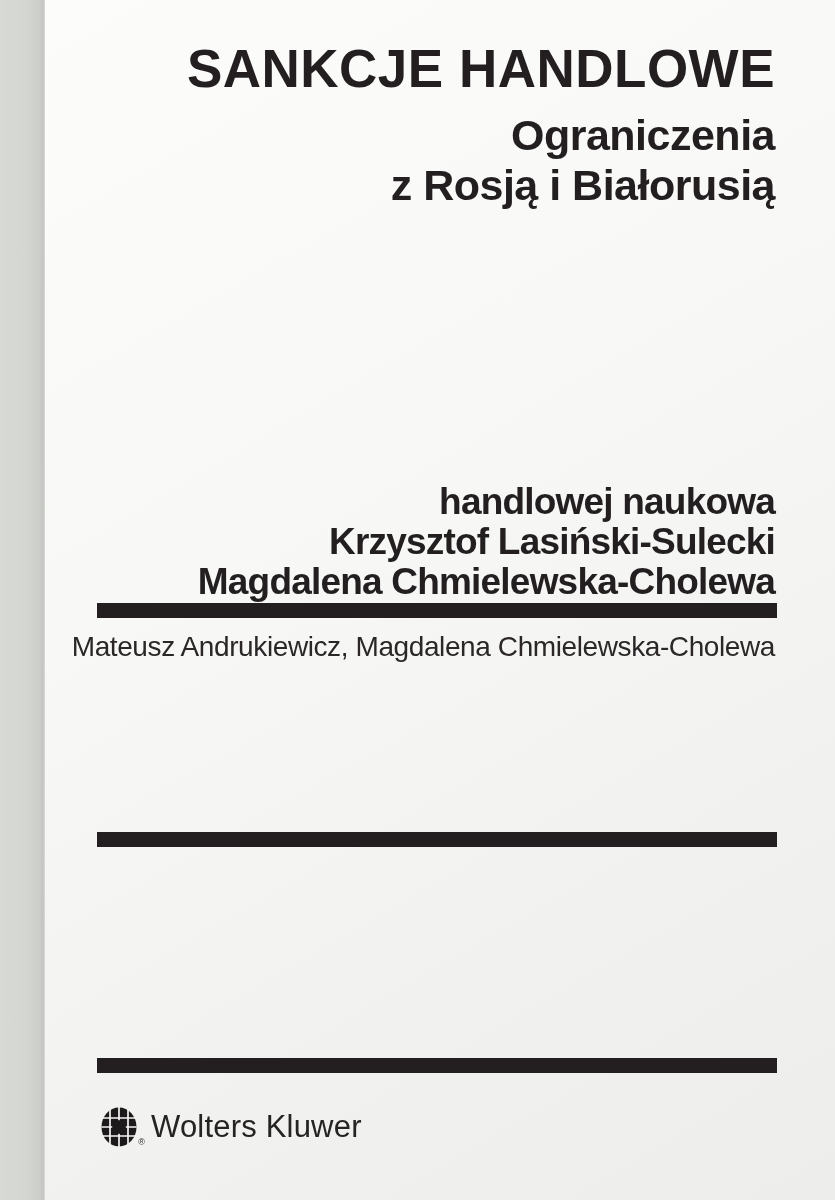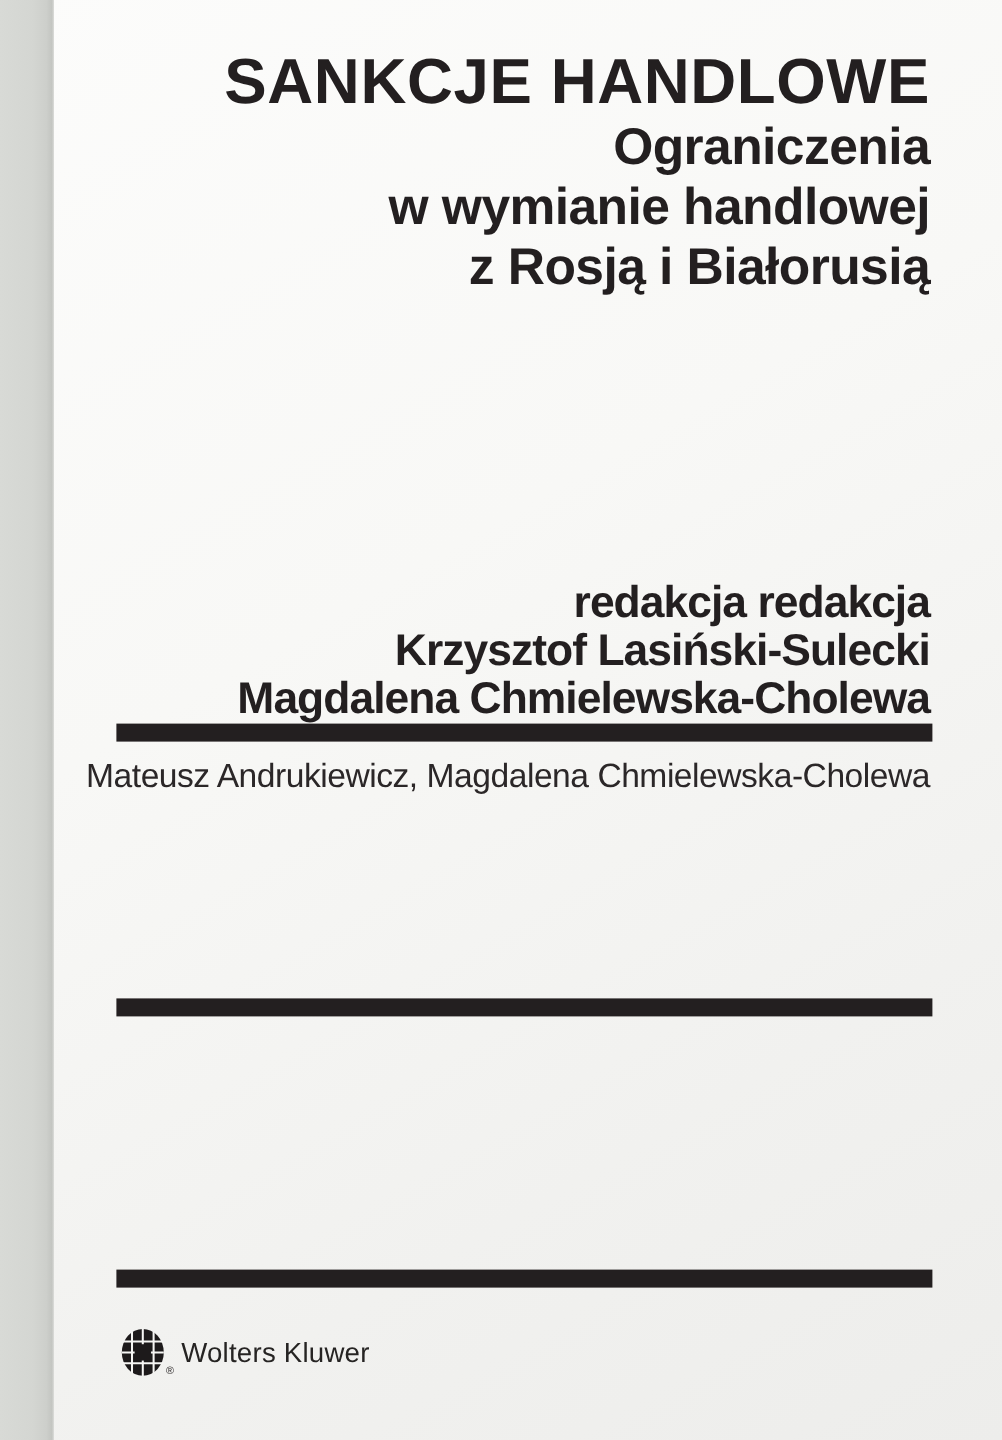--- a/index.html
+++ b/index.html
@@ -22,21 +22,21 @@
   }
   .text-block{position:absolute;right:60px;text-align:right;color:#231f20;}
   
   .title-block{top:40px;}
   .title{
     margin:0;
     font-size:53px;line-height:58px;font-weight:800;
     letter-spacing:0.5px;color:#231f20;
   }
   .subtitle{
-    margin-top:0;
+    margin-top:12px;
     font-size:43px;line-height:50px;font-weight:700;
     letter-spacing:-0.5px;
   }
   
   .editors-block{top:482px;font-size:37px;line-height:40px;font-weight:700;letter-spacing:-0.8px;}
   
   .authors-block{top:631px;font-size:28px;line-height:31px;font-weight:400;letter-spacing:-0.4px;color:#2b2728;}
   
   .bar{
     position:absolute;left:97px;width:680px;height:15px;
@@ -51,45 +51,44 @@
     display:flex;align-items:center;
   }
   .globe-wrap{position:relative;width:38px;height:42px;}
   .globe-wrap svg{display:block;}
   .reg-mark{
     position:absolute;right:-7px;bottom:1px;
     font-size:9px;color:#2b2728;letter-spacing:0;
   }
   .publisher-name{
     margin-left:13px;
-    font-size:23px;font-weight:400;color:#262423;
+    font-size:31px;font-weight:400;color:#262423;
     letter-spacing:0.2px;
     font-family:"Liberation Sans", sans-serif;
   }
 </style>
 </head>
 <body>
 
 <div class="cover">
 
   <div class="spine"></div>
 
   <div class="text-block title-block">
     <h1 class="title">
       <span>SANKCJE HANDLOWE</span><br>
     </h1>
     <div class="subtitle">
       <div>Ograniczenia</div>
-      <div>w wymianie handlowej</div>
       <div>z Rosją i Białorusią</div>
     </div>
   </div>
 
   <div class="text-block editors-block">
-    <div>redakcja redakcja</div>
+    <div>handlowej naukowa</div>
     <div>Krzysztof Lasiński-Sulecki</div>
     <div>Magdalena Chmielewska-Cholewa</div>
   </div>
 
   <div class="bar bar-1"></div>
 
   <div class="text-block authors-block">
     <div>Mateusz Andrukiewicz, Magdalena Chmielewska-Cholewa</div>
   </div>
 

